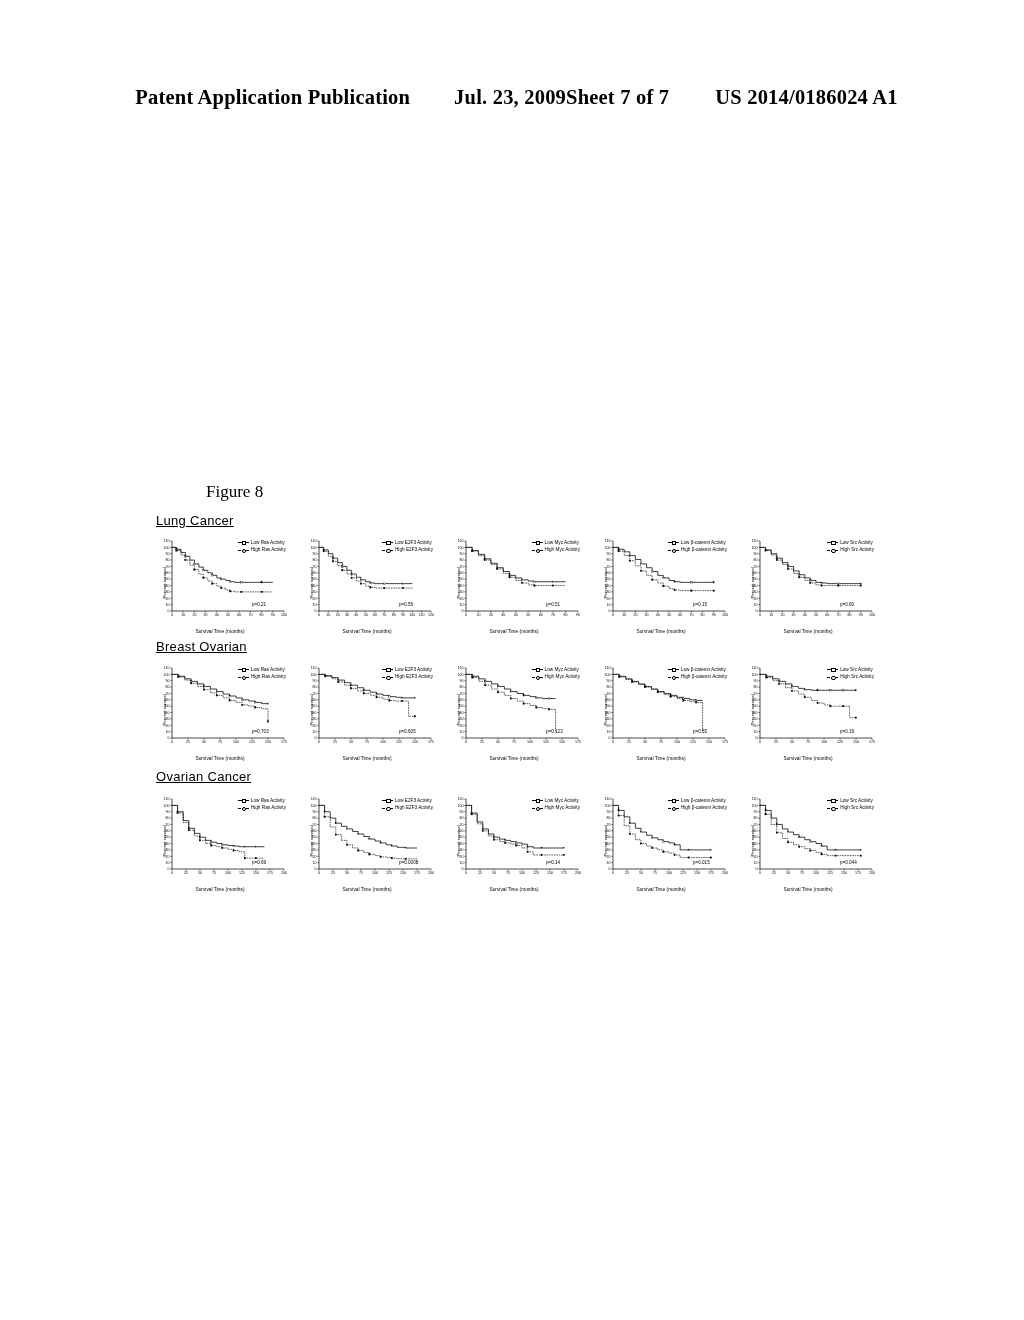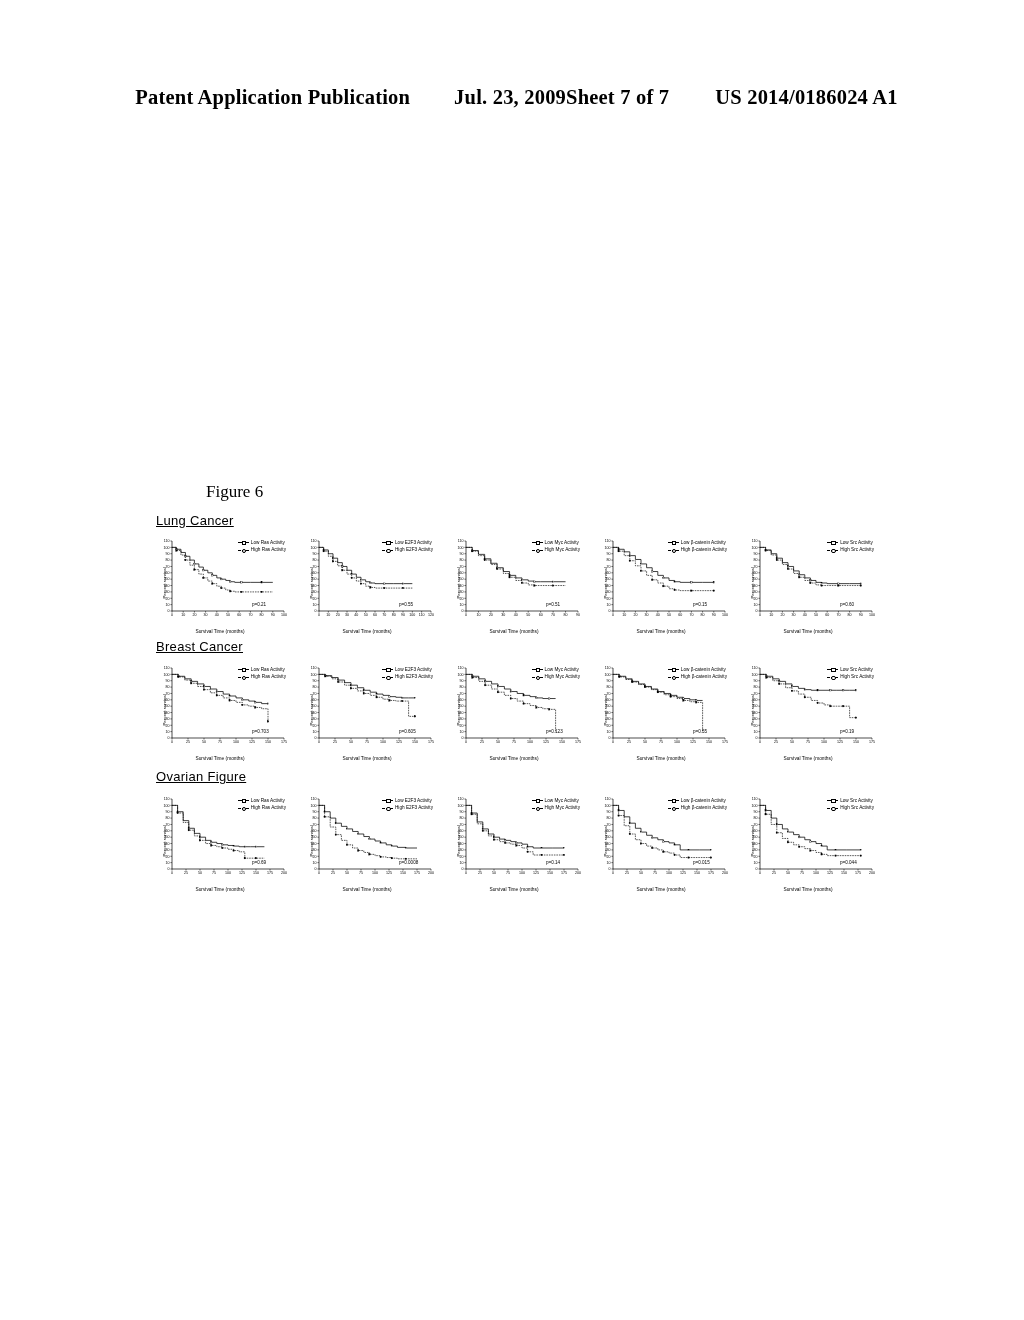--- a/index.html
+++ b/index.html
@@ -102,25 +102,25 @@
 
 <div class="page">
 
   <div class="hdr">
     <span class="pub">Patent Application Publication</span>
     <span class="date">Jul. 23, 2009</span>
     <span class="sheet">Sheet 7 of 7</span>
     <span class="num">US 2014/0186024 A1</span>
   </div>
 
-  <div class="fig-title">Figure 6</div>
+  <div class="fig-title">Figure 8</div>
 
   <div class="sect" id="sect-lung">Lung Cancer</div>
-  <div class="sect" id="sect-breast">Breast Cancer</div>
-  <div class="sect" id="sect-ovarian">Ovarian Figure</div>
+  <div class="sect" id="sect-breast">Breast Ovarian</div>
+  <div class="sect" id="sect-ovarian">Ovarian Cancer</div>
 
   <div class="row" id="row-lung">
       <div class="cell" style="left: 0px;">
         <div class="chart">
           <svg viewBox="0 0 140 100">
             <path d="M22,8 L22,78 L134,78" fill="none" stroke="#000" stroke-width="0.7"></path>
             <line x1="20.4" x2="22" y1="78" y2="78" stroke="#000" stroke-width="0.55"></line>
             <text x="19.6" y="79.3" text-anchor="end" font-family="&quot;Liberation Sans&quot;, sans-serif" font-size="3.6">0</text>
             <line x1="20.4" x2="22" y1="71.63636363636364" y2="71.63636363636364" stroke="#000" stroke-width="0.55"></line>
             <text x="19.6" y="72.93636363636364" text-anchor="end" font-family="&quot;Liberation Sans&quot;, sans-serif" font-size="3.6">10</text>

